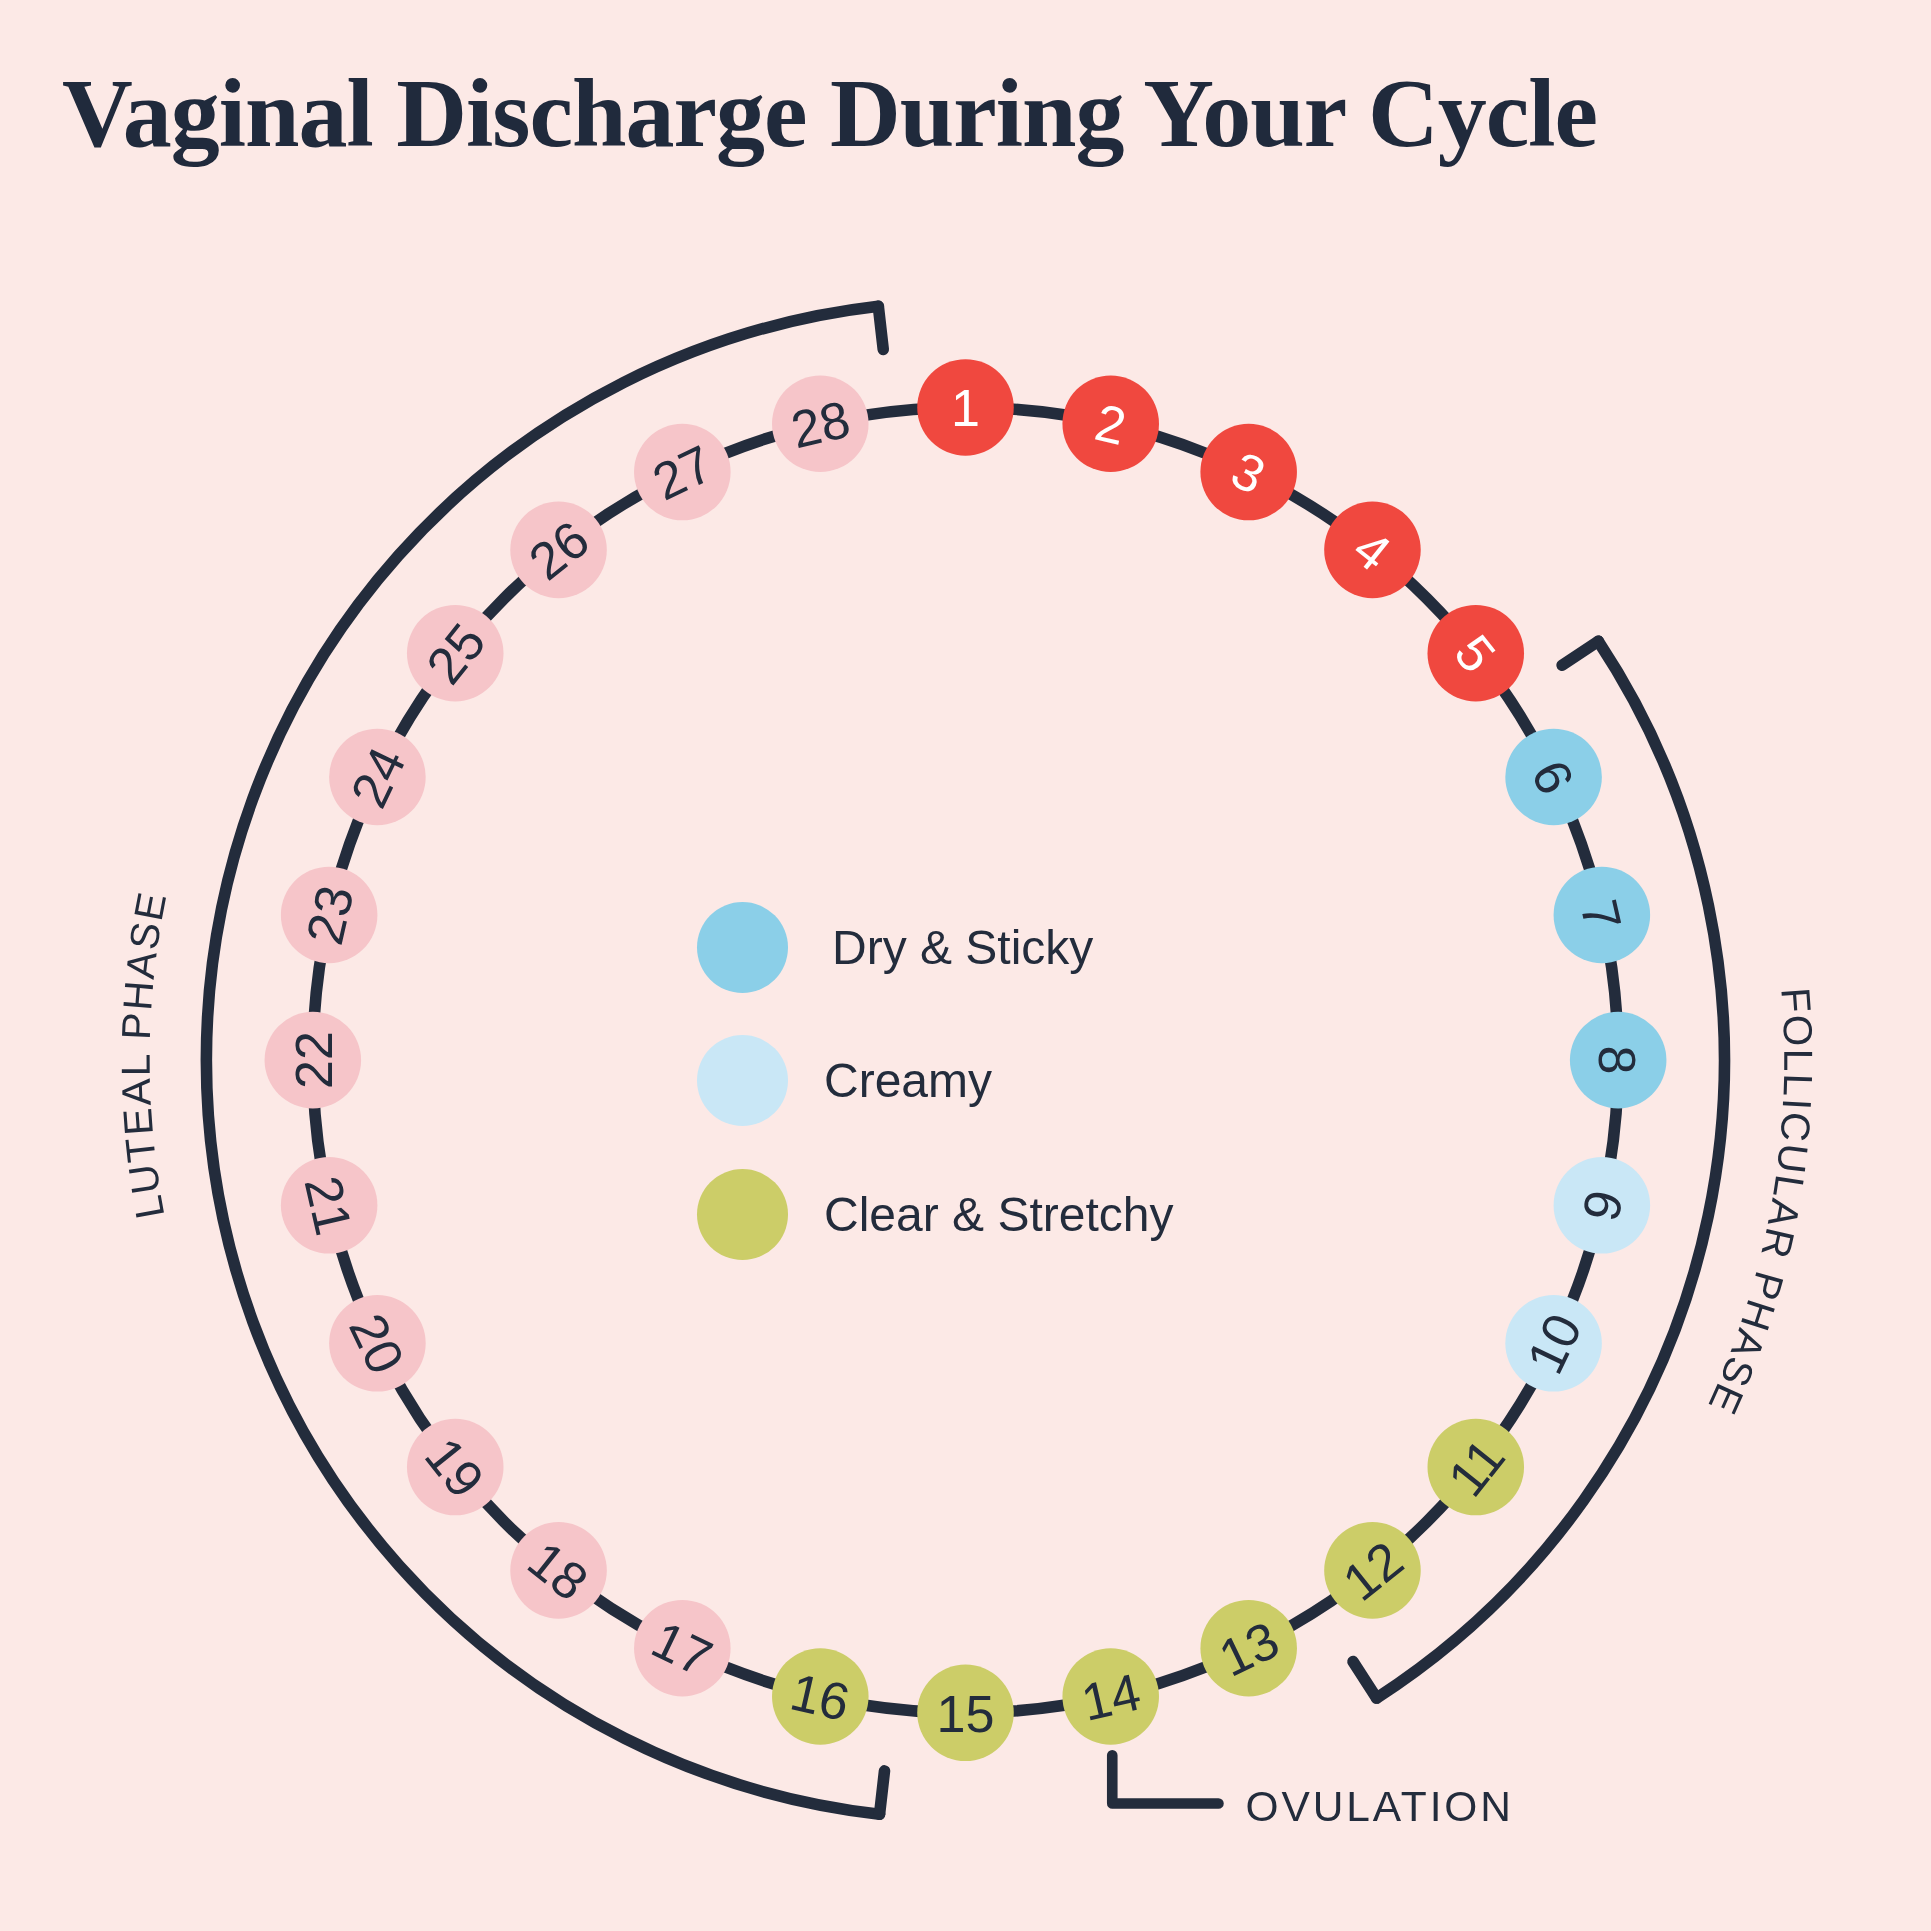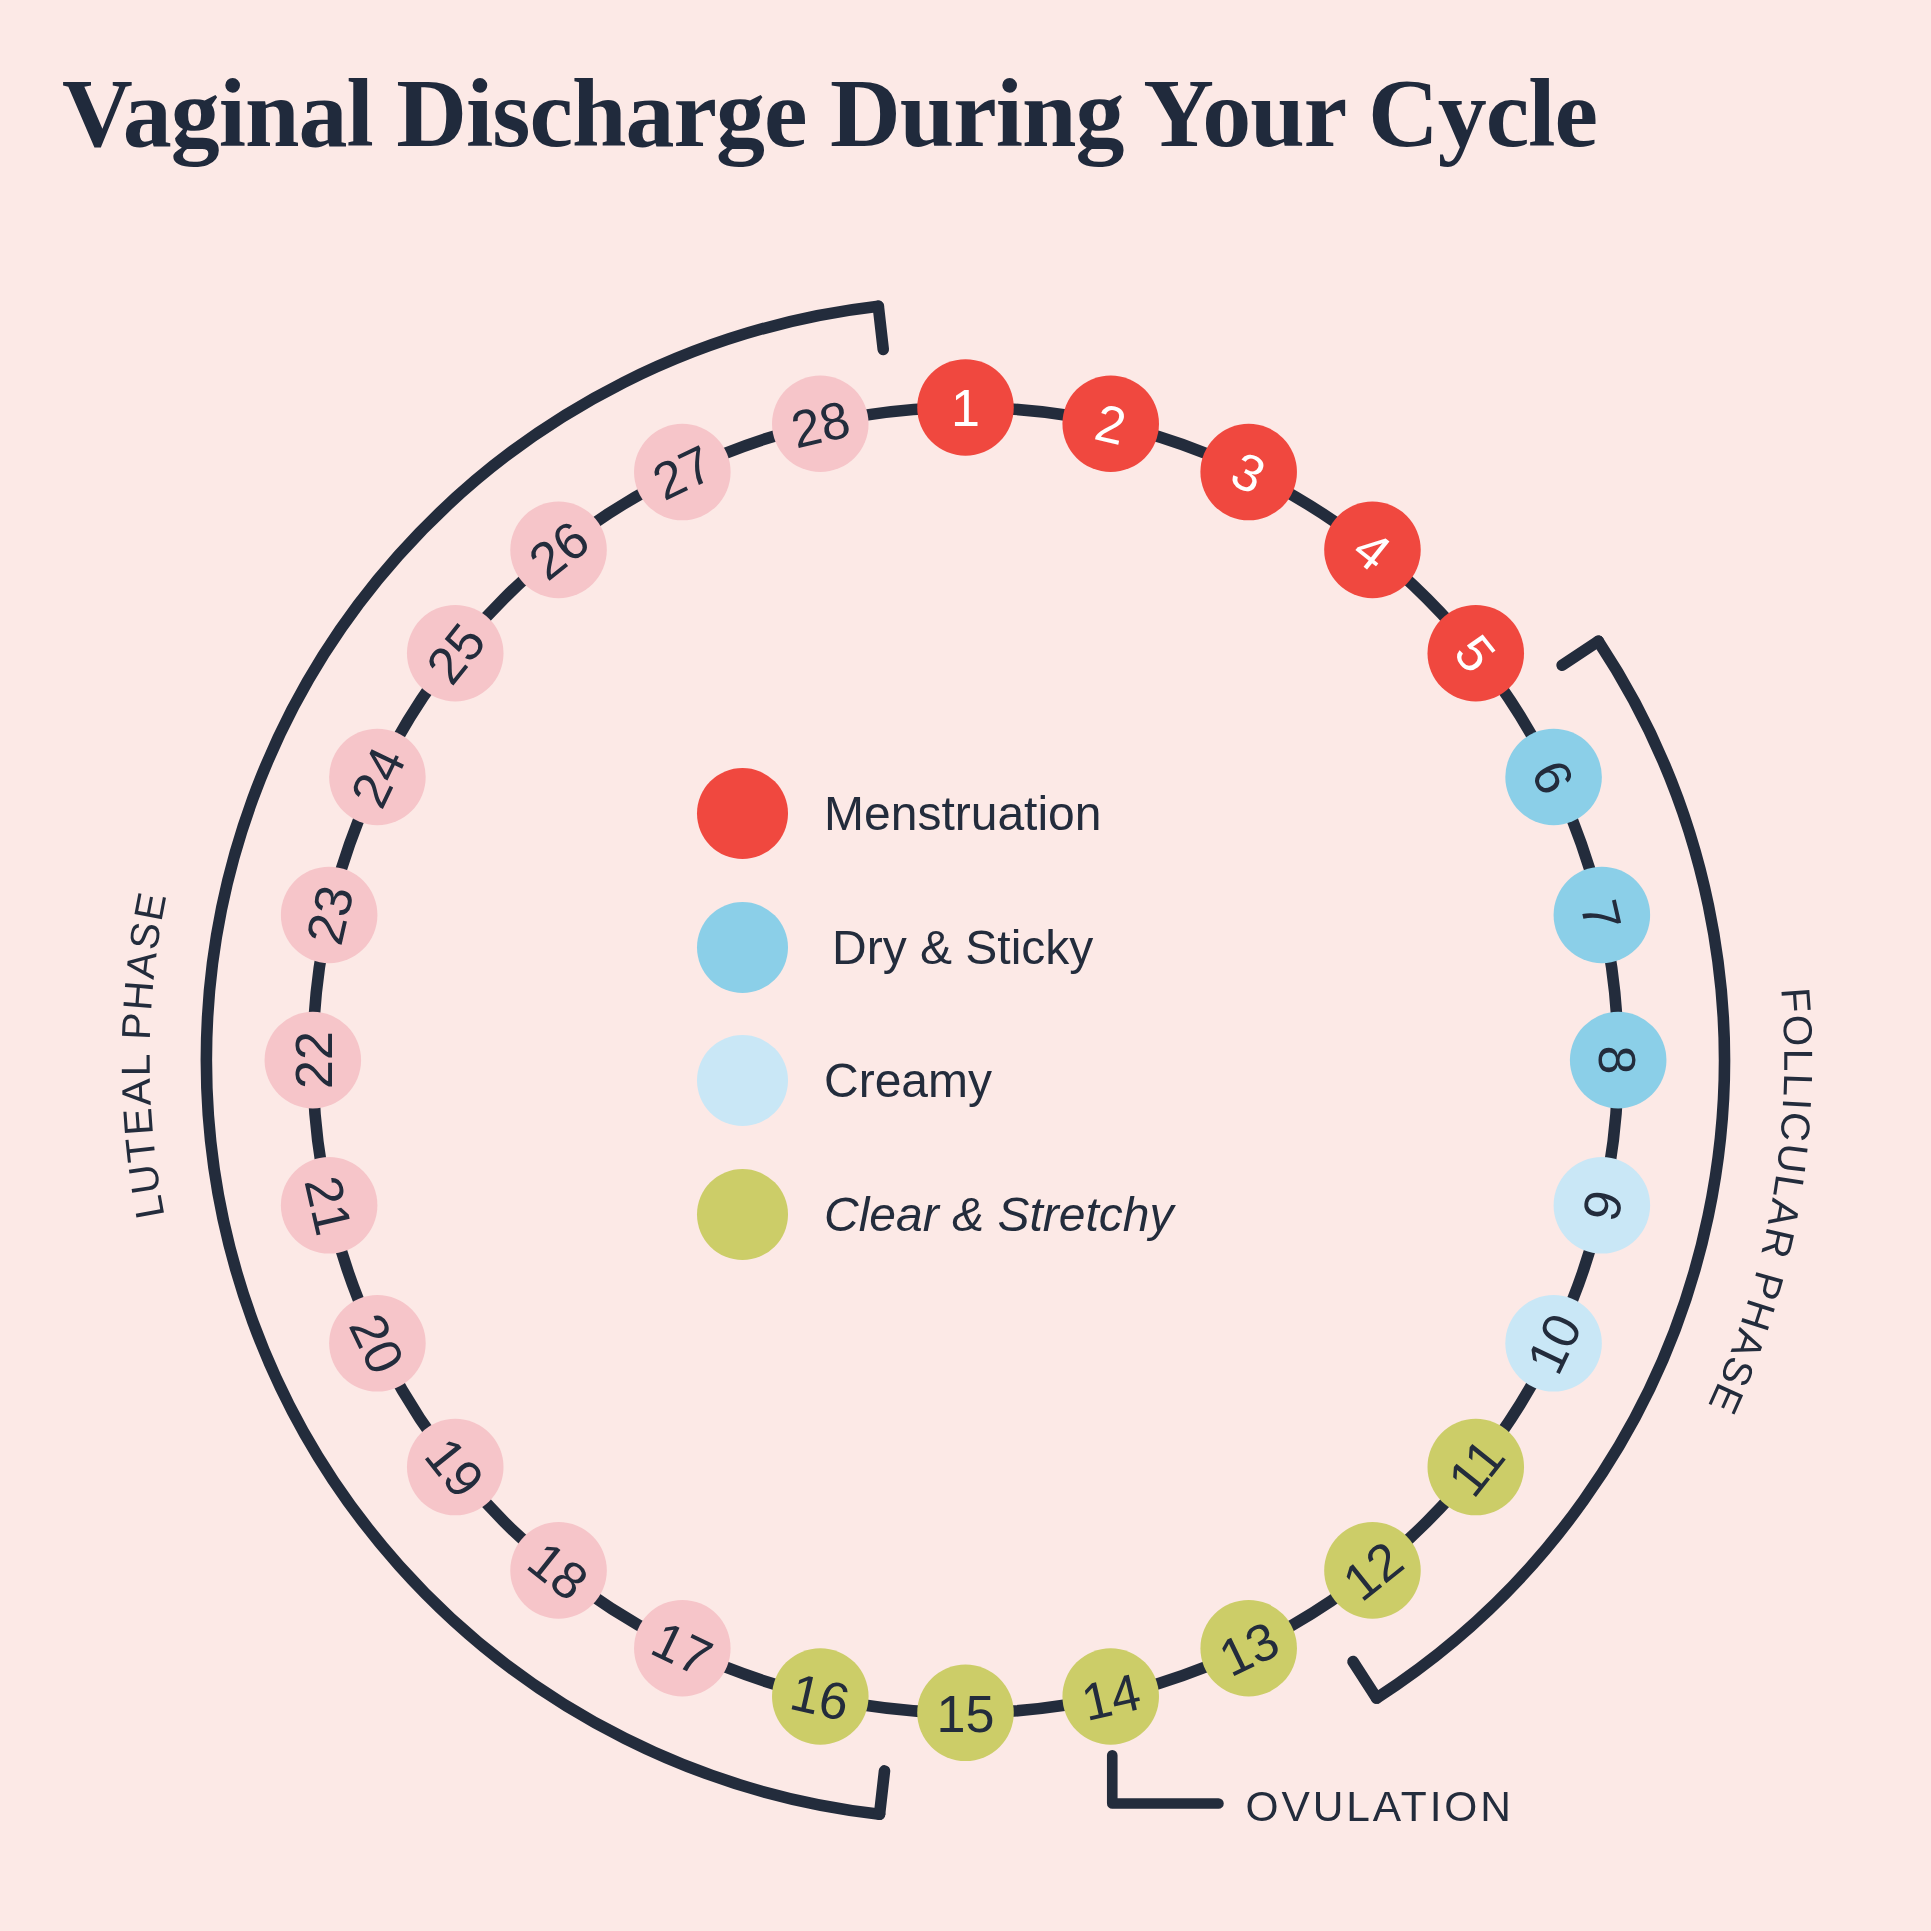--- a/index.html
+++ b/index.html
@@ -223,30 +223,26 @@
         <text class="day-num" text-anchor="middle" dy="0.36em" transform="translate(706.7,488.9) rotate(-25.7)" fill="#232C3C">27</text>
       </g>
       <g>
         <circle cx="849.6" cy="438.9" r="50" fill="#F6C5C9"></circle>
         <text class="day-num" text-anchor="middle" dy="0.36em" transform="translate(849.6,438.9) rotate(-12.9)" fill="#232C3C">28</text>
       </g>
     </g>
 </svg>
 
 <div class="legend" id="legend">
-    <div class="legend-row" style="top: 768px;">
-      <span class="legend-swatch" style="background: rgb(240, 72, 63);"></span>
-      <span class="legend-label">Menstruation</span>
-    </div>
     <div class="legend-row" style="top: 902px; gap: 8px;">
       <span class="legend-swatch" style="background: rgb(139, 207, 232);"></span>
       <span class="legend-label">Dry &amp; Sticky</span>
     </div>
     <div class="legend-row" style="top: 1035px;">
       <span class="legend-swatch" style="background: rgb(201, 231, 246);"></span>
       <span class="legend-label">Creamy</span>
     </div>
-    <div class="legend-row" style="top: 1169px; font-style: italic;">
+    <div class="legend-row" style="top: 1169px;">
       <span class="legend-swatch" style="background: rgb(204, 205, 104);"></span>
       <span class="legend-label">Clear &amp; Stretchy</span>
     </div>
   </div>
 
 
 </body></html>

